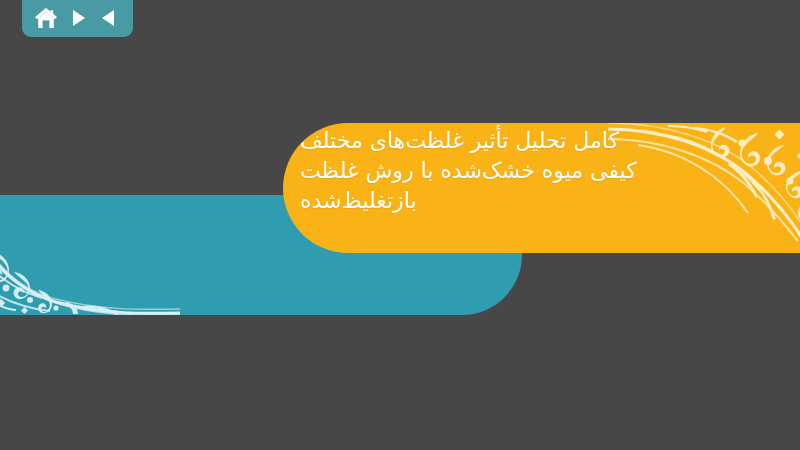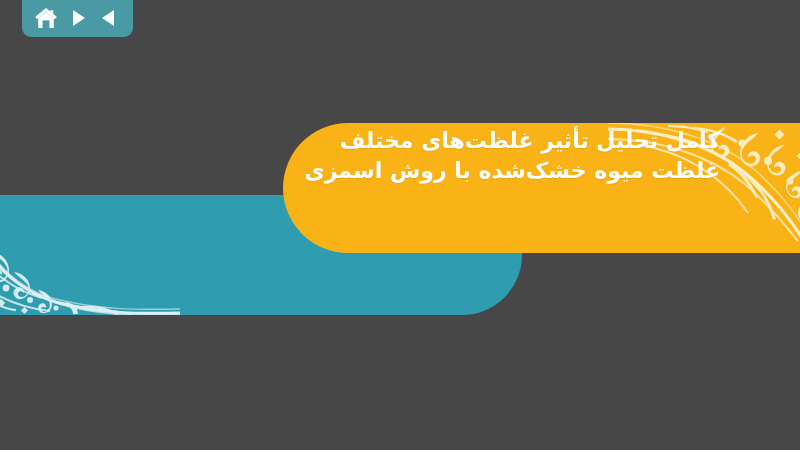--- a/index.html
+++ b/index.html
@@ -93,26 +93,26 @@
     pointer-events: none;
   }
 
   
   .title-text {
     position: absolute;
     left: 300px;
     top: 126px;
     width: 420px;
     z-index: 30;
-    text-align: right;
+    text-align: left;
     direction: rtl;
     color: #ffffff;
     font-size: 22px;
     line-height: 30px;
-    font-weight: 700;
+    font-weight: 400;
     text-shadow: 0 1px 1px rgba(120,70,0,0.12);
     pointer-events: none;
   }
   .title-line { display: block; white-space: nowrap; }
 </style>
 </head>
 <body>
 
 <div class="slide">
 
@@ -175,21 +175,22 @@
       </g>
       <g fill="none" stroke="#fdf3d2" stroke-width="2" opacity="0.85">
         <path d="M58,12 c36,6 70,26 94,56"></path>
         <path d="M30,22 c44,6 84,30 110,68"></path>
       </g>
     </svg>
   </div>
 
   <div class="title-text">
     <span class="title-line">کامل تحلیل تأثیر غلظت‌های مختلف</span>
-    <span class="title-line">غلظت میوه خشک‌شده با روش اسمزی</span>
+    <span class="title-line">کیفی میوه خشک‌شده با روش غلظت</span>
+    <span class="title-line">بازتغلیظ‌شده</span>
   </div>
 
   <div class="navbar">
     <button class="nav-btn" title="قبلی">
       <svg width="22" height="22" viewBox="0 0 22 22">
         <polygon points="16,3 16,19 4,11" fill="#ffffff"></polygon>
       </svg>
     </button>
     <button class="nav-btn" title="بعدی">
       <svg width="22" height="22" viewBox="0 0 22 22">

